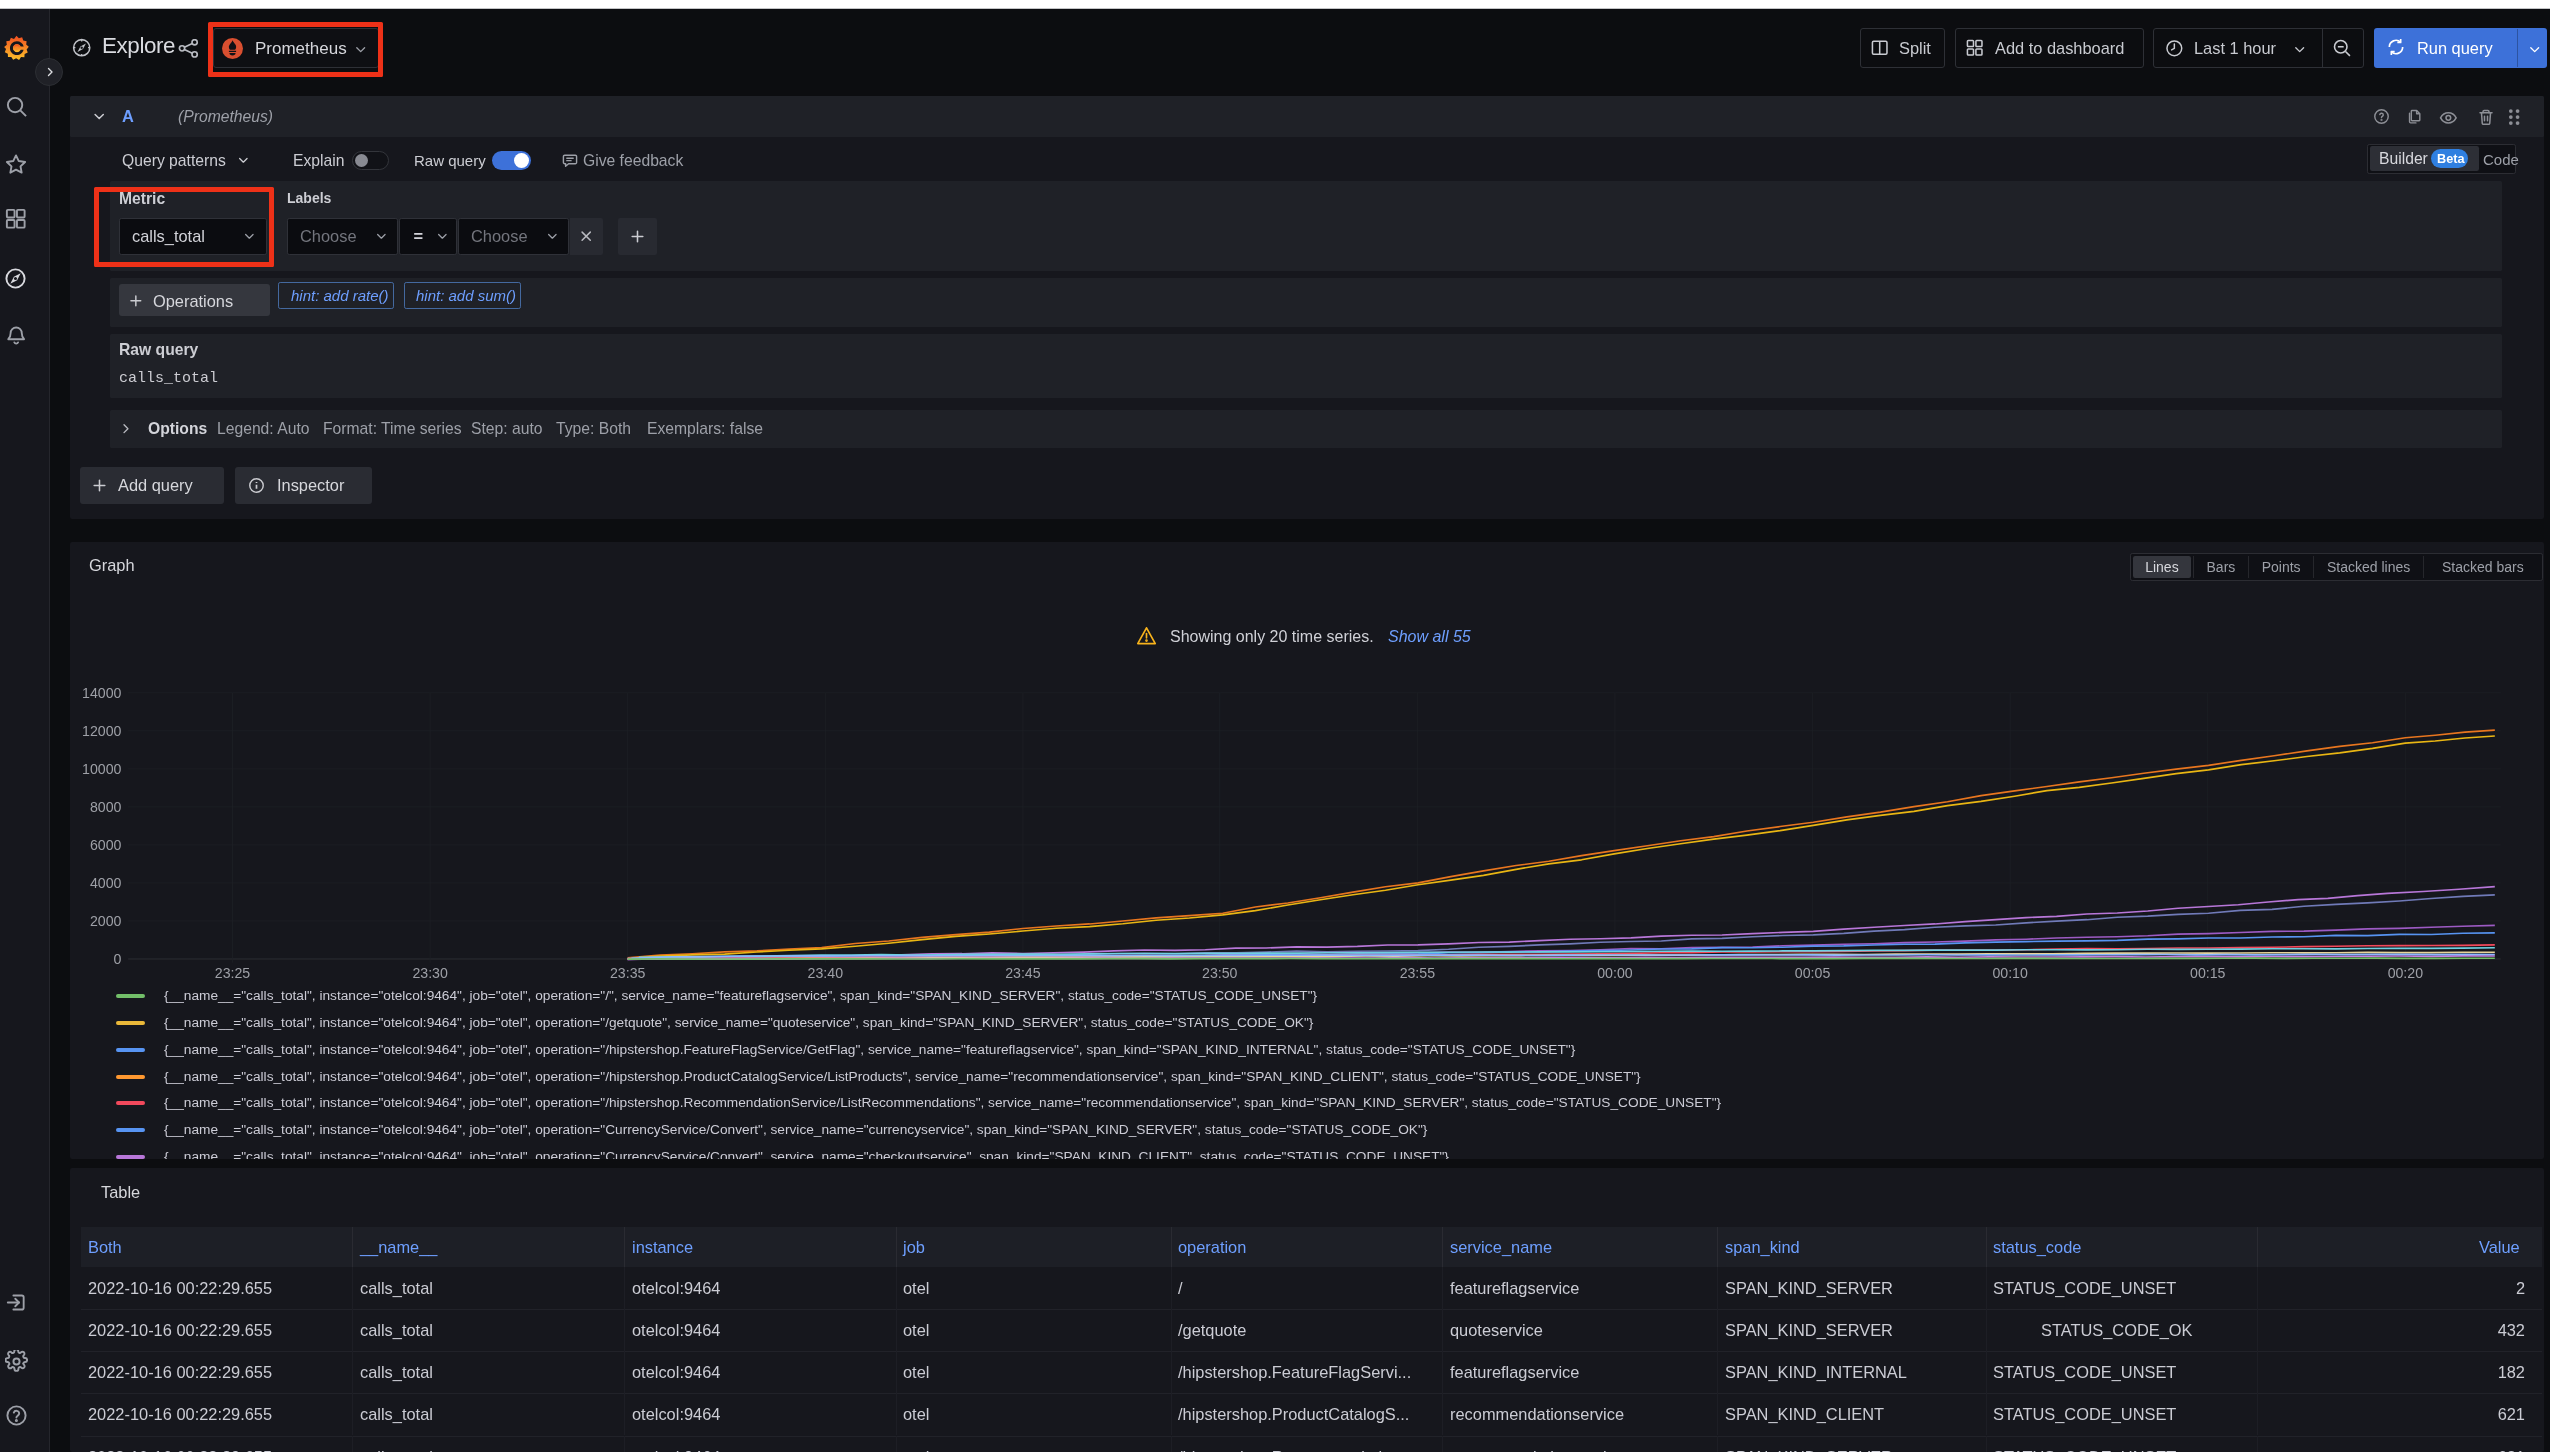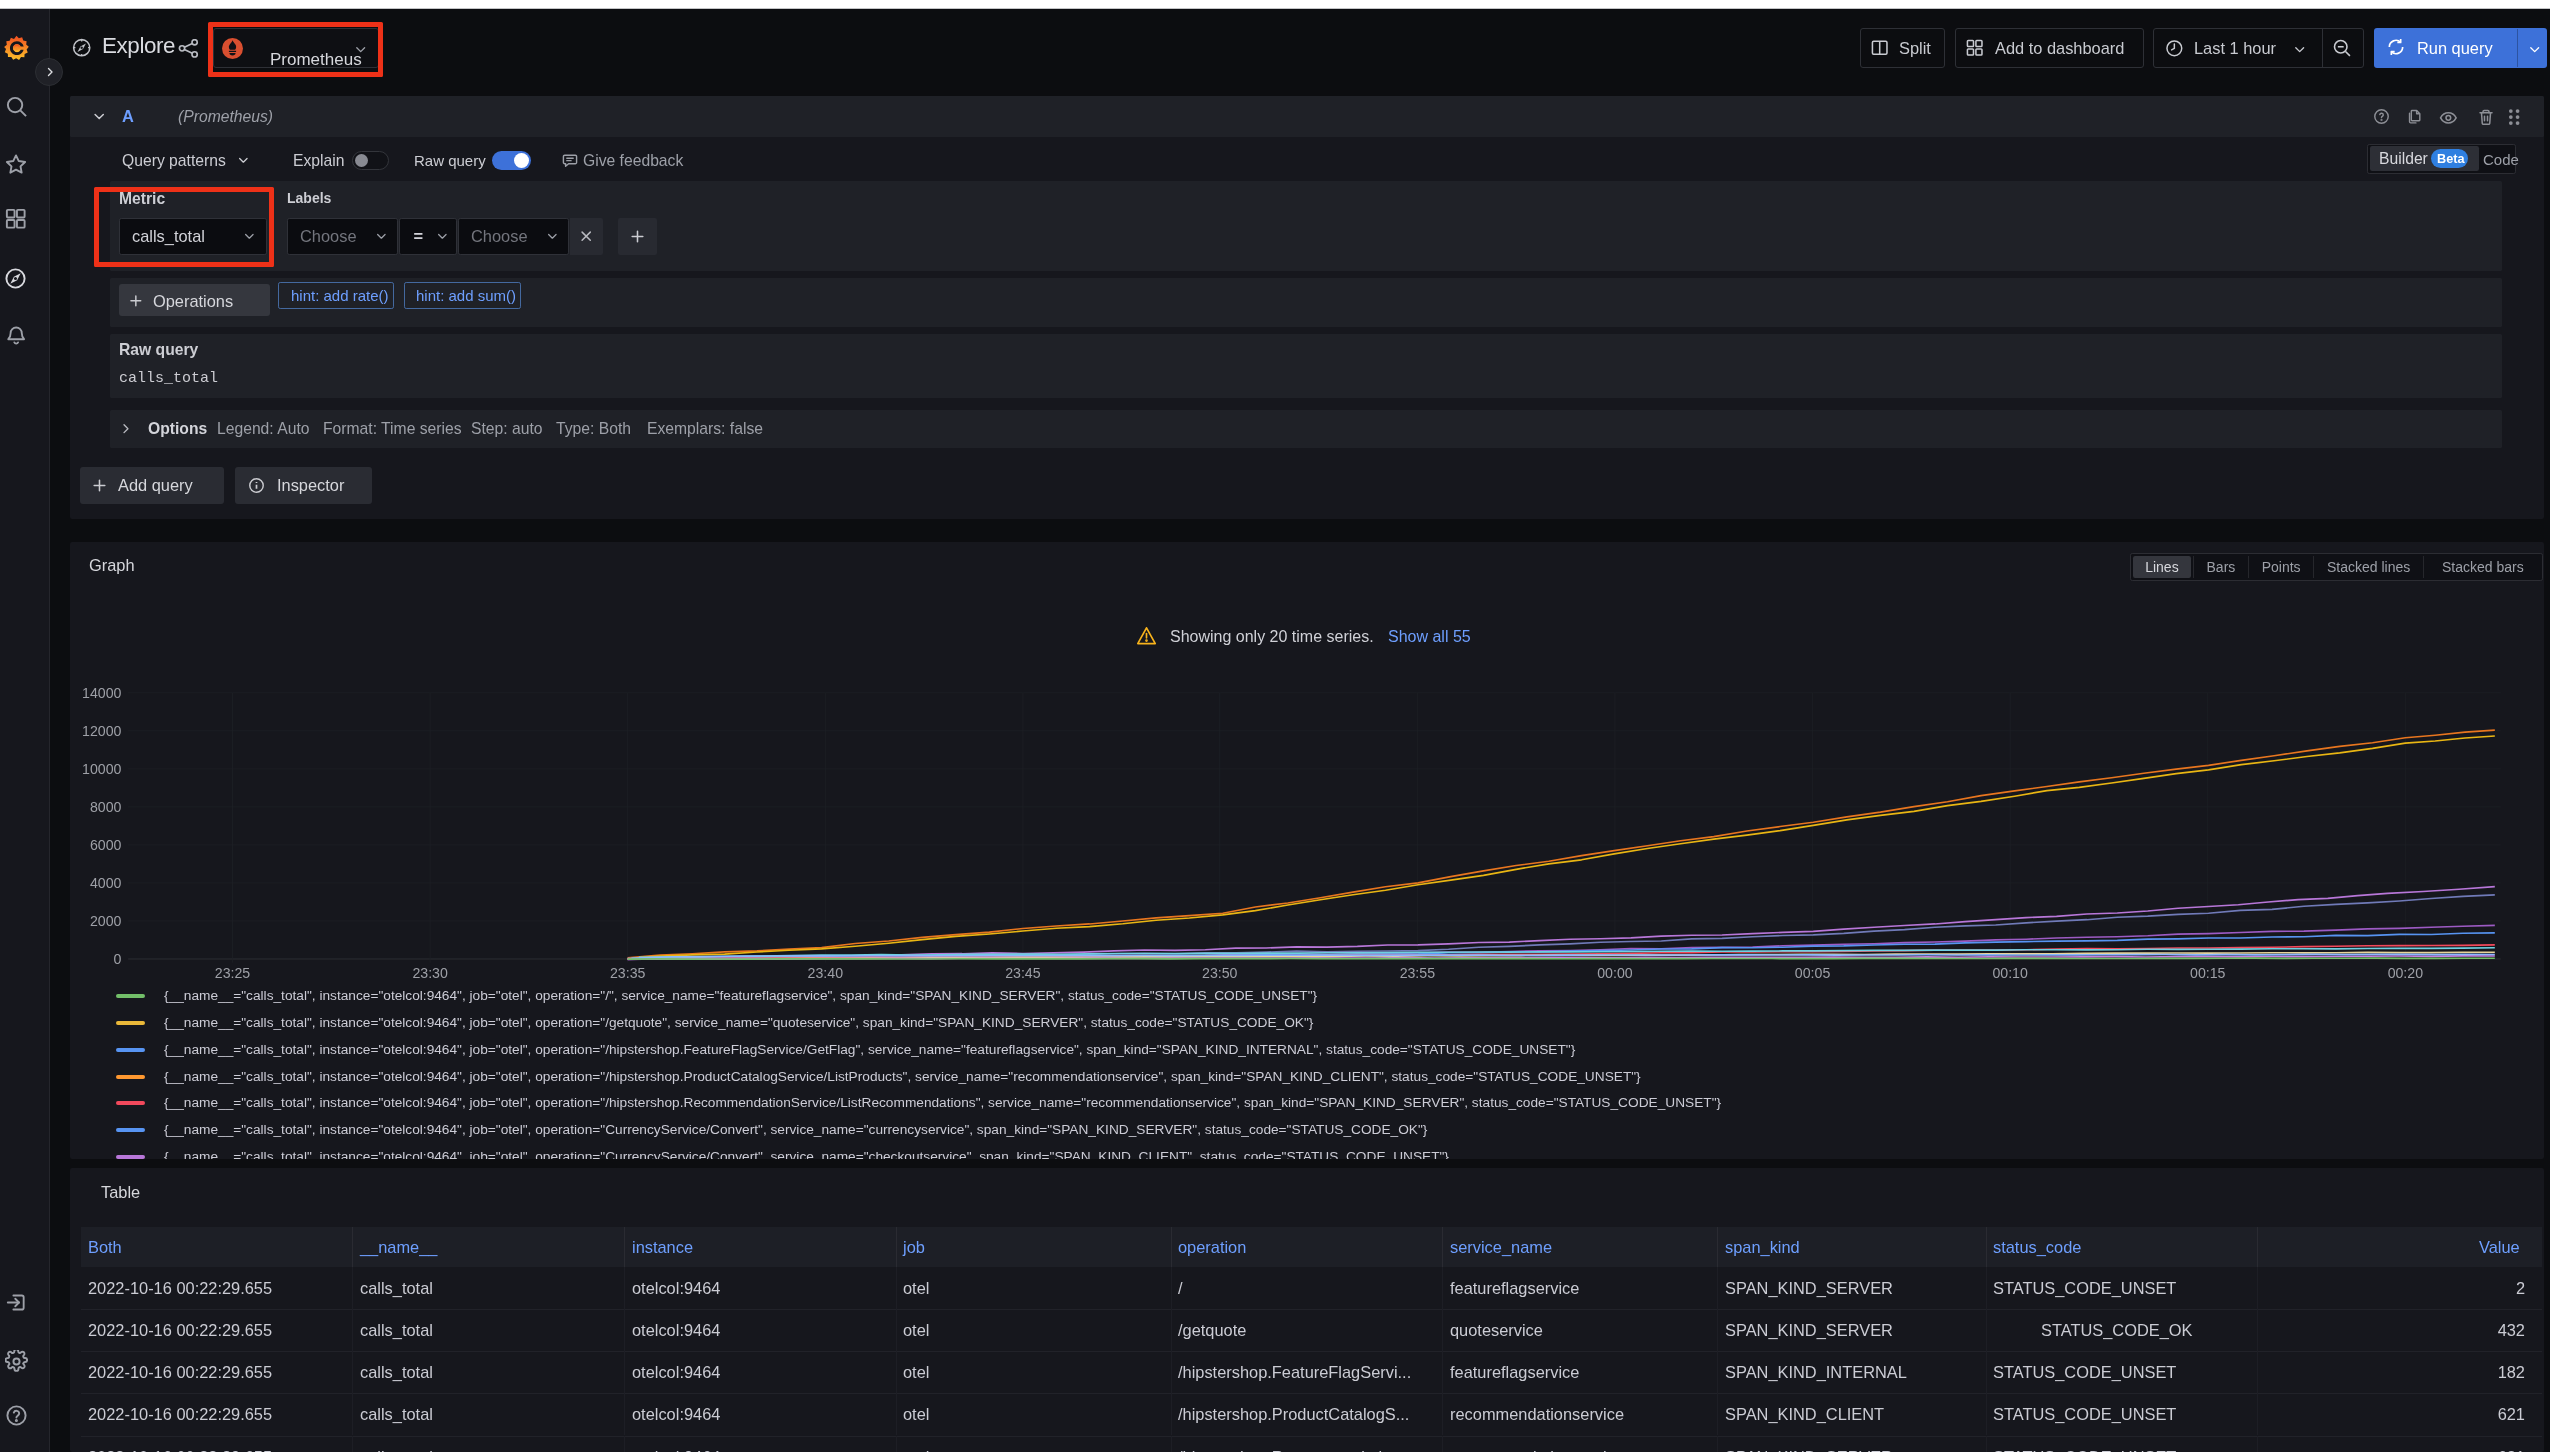--- a/index.html
+++ b/index.html
@@ -7,21 +7,21 @@
   font-family:"Liberation Sans", sans-serif; }
 .abs { position:absolute; }
 .card { position:absolute; left:70px; width:2474px; background:#16171d; border-radius:2.2px; }
 .band { position:absolute; background:#1f2127; border-radius:1.5px; }
 .txt { position:absolute; color:#d0d1d8; font-size:16.4px; white-space:nowrap; }
 .sec { color:#9da0a8; }
 .btn { position:absolute; border:0.7px solid #2e3036; border-radius:3px; background:transparent;
   display:flex; align-items:center; color:#c9cbd1; font-size:16.4px; font-weight:500; }
 .sel { position:absolute; background:#0b0c10; border:0.7px solid #2f3138; border-radius:2.2px;
   display:flex; align-items:center; color:#d2d3d9; font-size:16.4px; }
-.blue { color:#6e9fff; }
+.blue { color:#6e9fff;font-style:italic; }
 svg { position:absolute; }
 </style>
 </head>
 <body>
 
 <div class="abs" style="left:0;top:0;width:2550px;height:7.5px;background:#ffffff;"></div>
 <div class="abs" style="left:0;top:7.5px;width:2550px;height:1.5px;background:#c3c4c6;"></div>
 
 <div class="abs" style="left:0;top:9px;width:50px;height:1444px;background:#16171d;border-right:0.7px solid #25262c;"></div>
 
@@ -92,21 +92,21 @@
     <circle cx="19" cy="17.4" r="3"></circle>
     <path d="M7.3 9.2l9-4.3M7.3 11.8l9 4.3"></path>
   </svg>
 
 <div class="btn" style="left:213px;top:28px;width:166px;height:40px;background:#0e0f13;"></div>
 <svg class="abs" style="left:222px;top:38px" width="21" height="21" viewBox="0 0 24 24">
     <circle cx="12" cy="12" r="12" fill="#d94f30"></circle>
     <path fill="#101116" d="M12 2.6c.9 2.2 2.3 3.3 3.1 4.6.7 1.1 1.1 2 1.1 3.2 0 1.2-.5 2.3-1.2 3.1H9c-.7-.8-1.2-1.9-1.2-3.1 0-1.6.9-2.7 1.7-3.9C10.3 5.3 11.6 4.6 12 2.6z"></path>
     <path fill="#101116" d="M7.9 14.5h8.2v1.5H7.9zM8.6 17h6.8v1.4c0 .4-1.2 1.6-3.4 1.6s-3.4-1.2-3.4-1.6z"></path>
   </svg>
-<div class="txt" style="left:270px;top:39px;font-size:17px;color:#d6d7dc;margin-top:11px;">Prometheus</div>
+<div class="txt" style="left:255px;top:39px;font-size:17px;color:#d6d7dc;">Prometheus</div>
 <svg class="abs" style="left:354px;top:43px" width="13.4" height="13.4" viewBox="0 0 24 24" fill="none" stroke="#9da0a8" stroke-width="2.4" stroke-linecap="round" stroke-linejoin="round">
     <path d="M5 8.5l7 7 7-7"></path>
   </svg>
 
 <div class="btn" style="left:1860px;top:28px;width:85px;height:40px;"></div>
 <svg class="abs" style="left:1870px;top:38px" width="19.4" height="19.4" viewBox="0 0 24 24" fill="none" stroke="#c9cbd1" stroke-width="1.9">
     <rect x="3" y="4" width="18" height="16" rx="1.5"></rect>
     <line x1="12" y1="4" x2="12" y2="20"></line>
   </svg>
 <div class="txt" style="left:1899px;top:39px;font-weight:500;color:#c9cbd1;">Split</div>

